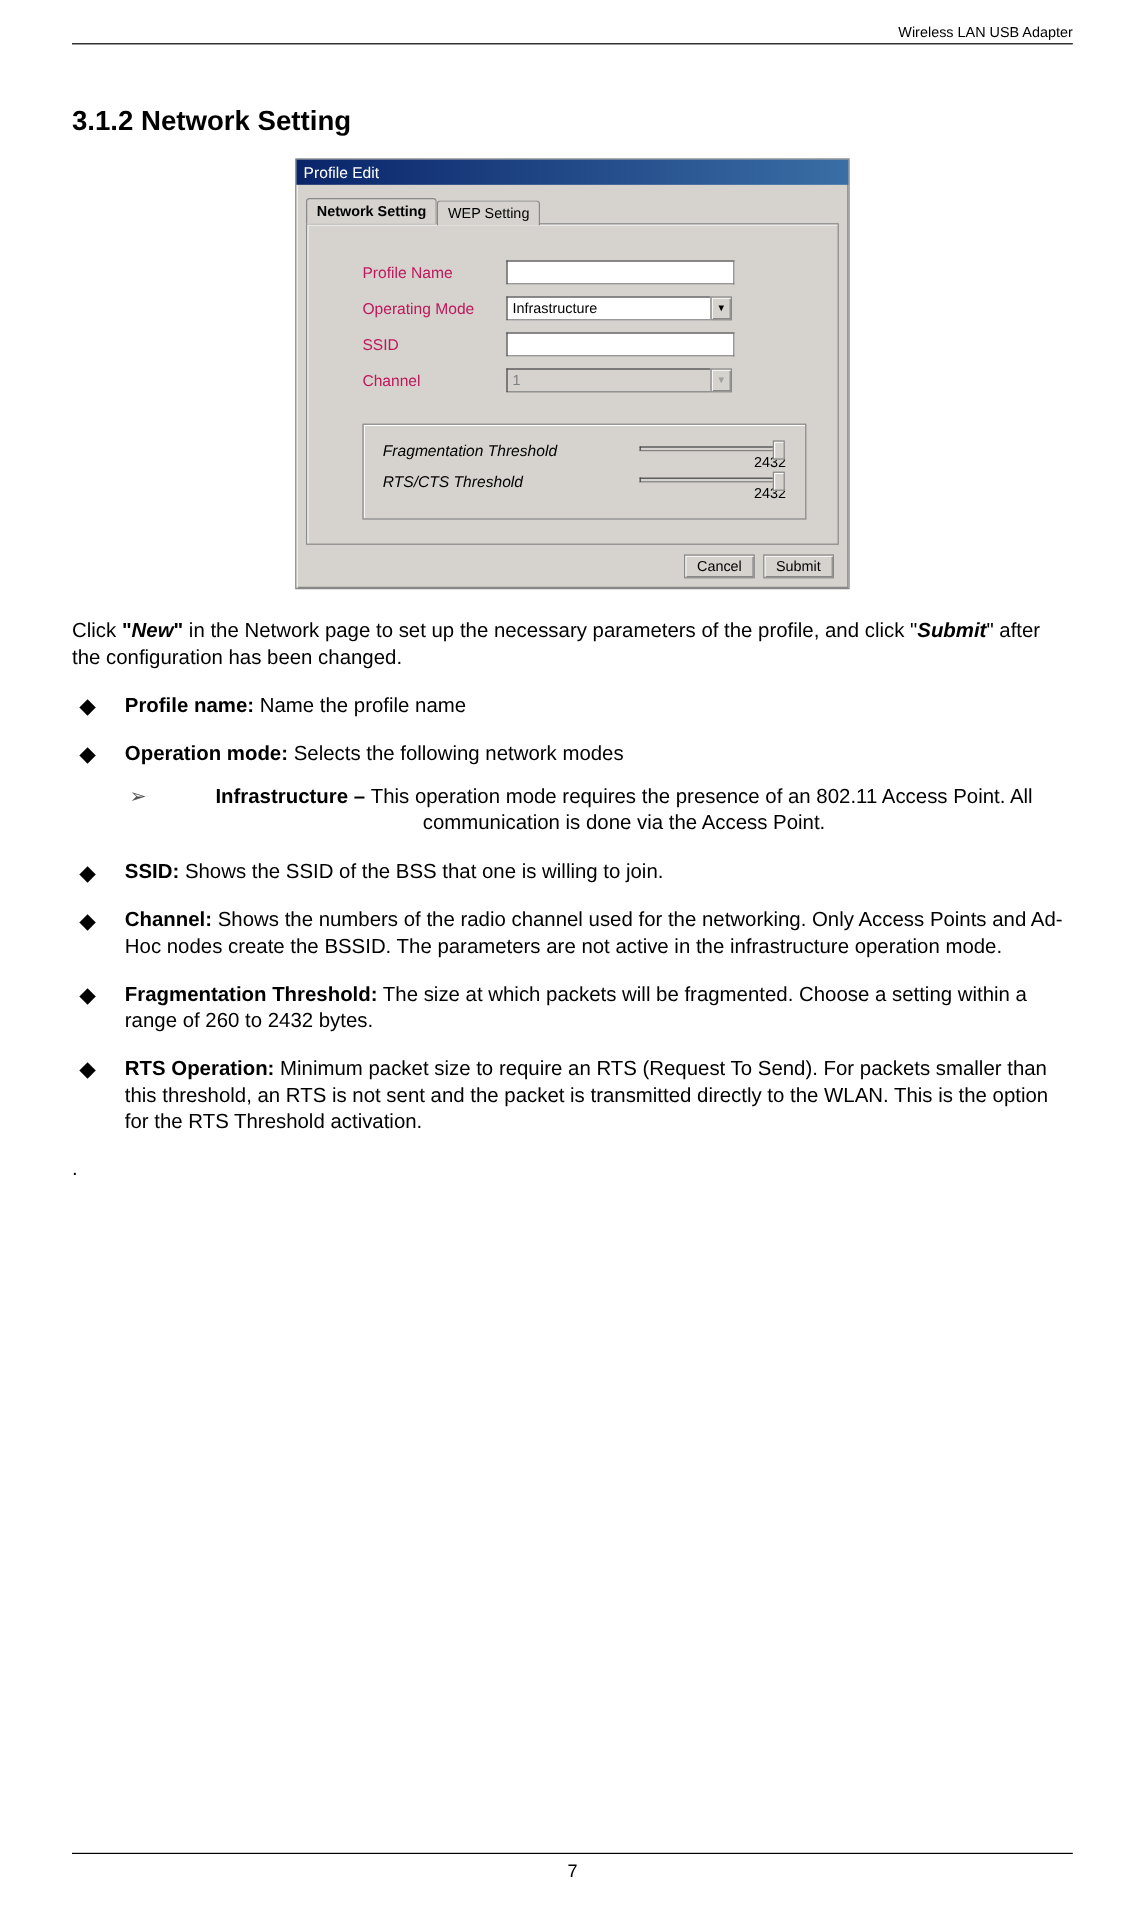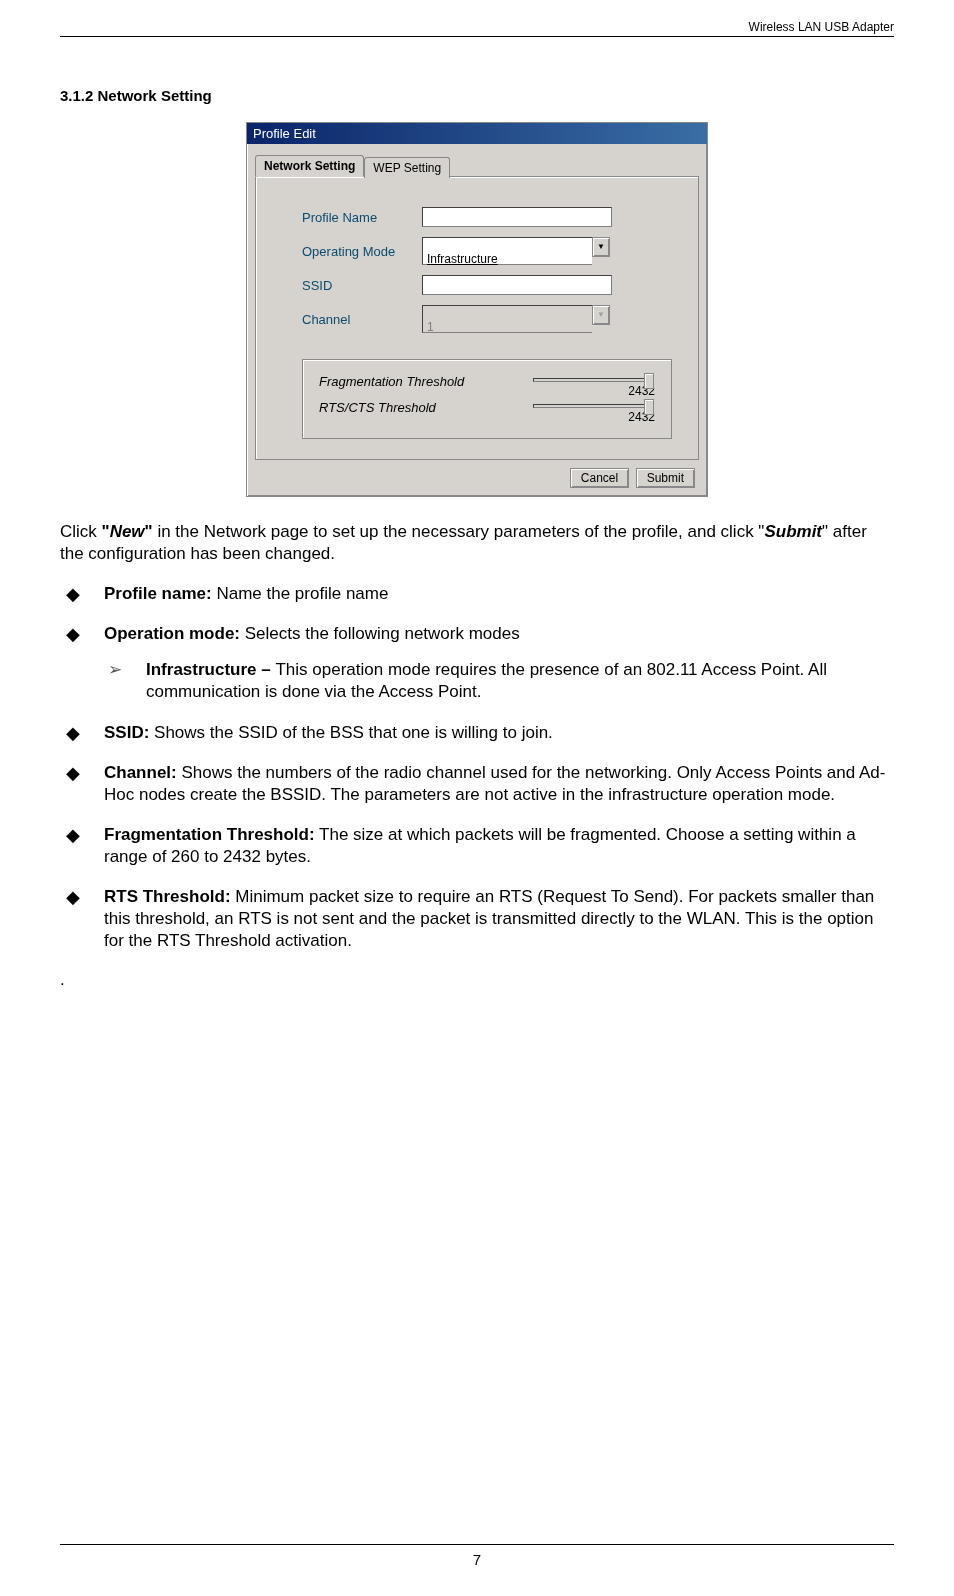--- a/index.html
+++ b/index.html
@@ -17,21 +17,21 @@
     min-height: 1596px;
   }
   .header-right {
     text-align: right;
     font-size: 12px;
     border-bottom: 1.5px solid #000;
     padding-bottom: 2px;
     margin-bottom: 50px;
   }
   .section-heading {
-    font-size: 15px;
+    font-size: 23px;
     font-weight: bold;
     margin-bottom: 18px;
     margin-left: 0;
     margin-top: 20px;
   }
   .screenshot-wrap {
     text-align: center;
     margin-bottom: 24px;
   }
   .dialog-box {
@@ -89,21 +89,21 @@
     box-shadow: 1px 1px 0 #fff inset;
   }
   .form-row {
     display: flex;
     align-items: center;
     margin-bottom: 10px;
     font-size: 13px;
   }
   .form-label {
     width: 120px;
-    color: #0c4a6e;
+    color: #be185d;
   }
   .text-input {
     width: 190px;
     height: 20px;
     border: 1px solid #808080;
     border-top-color: #404040;
     border-left-color: #404040;
     background: #fff;
     font-size: 12px;
     padding: 1px 3px;
@@ -114,23 +114,22 @@
   }
   .combo-input {
     width: 170px;
     height: 20px;
     border: 1px solid #808080;
     border-top-color: #404040;
     border-left-color: #404040;
     border-right: none;
     background: #fff;
     font-size: 12px;
-    padding: 13px 4px;
+    padding: 1px 4px;
     line-height: 16px;
-    text-decoration: underline;
   }
   .combo-input.disabled {
     background: #d6d3ce;
     color: #808080;
   }
   .combo-btn {
     width: 18px;
     height: 20px;
     border: 1px solid #888;
     background: #d6d3ce;
@@ -220,20 +219,21 @@
     content: "◆";
     position: absolute;
     left: 6px;
     top: 0;
     font-size: 18px;
   }
   ul.arrow {
     list-style: none;
     padding: 0;
     margin: 14px 0 0 0;
+    text-align: center;
   }
   ul.arrow > li {
     position: relative;
     padding-left: 42px;
     margin-bottom: 16px;
     font-size: 17px;
     line-height: 1.3;
   }
   ul.arrow > li::before {
     content: "➢";
@@ -362,21 +362,21 @@
     <li>
       <span class="b">SSID:</span><span> Shows the SSID of the BSS that one is willing to join.</span>
     </li>
     <li>
       <span class="b">Channel:</span><span> Shows the numbers of the radio channel used for the networking. Only Access Points and Ad-Hoc nodes create the BSSID. The parameters are not active in the infrastructure operation mode.</span>
     </li>
     <li>
       <span class="b">Fragmentation Threshold:</span><span> The size at which packets will be fragmented. Choose a setting within a range of 260 to 2432 bytes.</span>
     </li>
     <li>
-      <span class="b">RTS Threshold:</span><span> Minimum packet size to require an RTS (Request To Send). For packets smaller than this threshold, an RTS is not sent and the packet is transmitted directly to the WLAN. This is the option for the RTS Threshold activation.</span>
+      <span class="b">RTS Operation:</span><span> Minimum packet size to require an RTS (Request To Send). For packets smaller than this threshold, an RTS is not sent and the packet is transmitted directly to the WLAN. This is the option for the RTS Threshold activation.</span>
     </li>
   </ul>
 
   <div class="trailing-dot">.</div>
 
   <div class="page-number">7</div>
 
 </div>
 
 </body></html>

